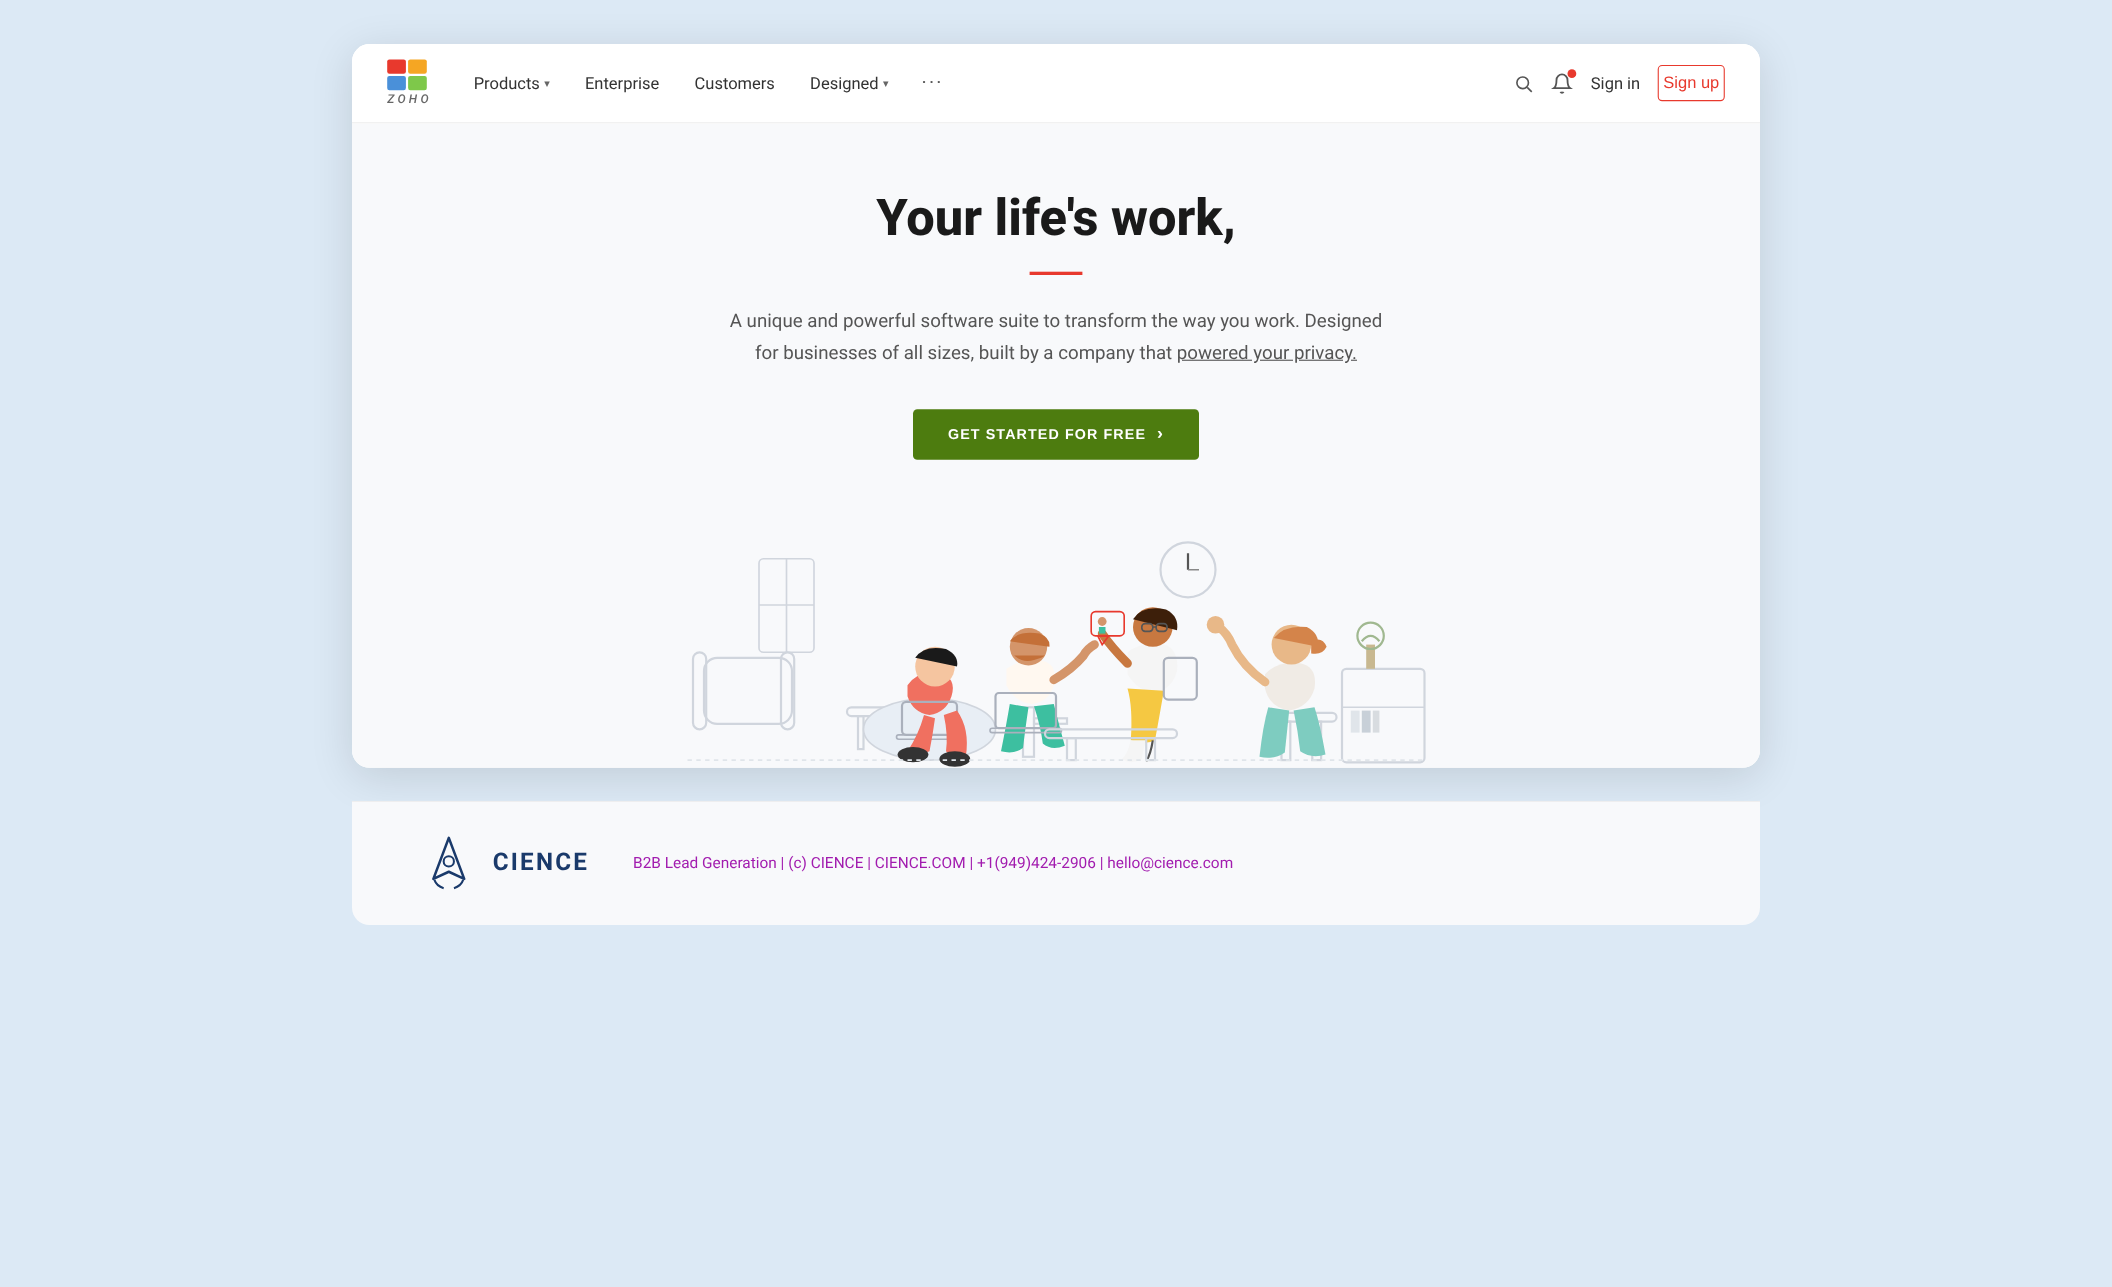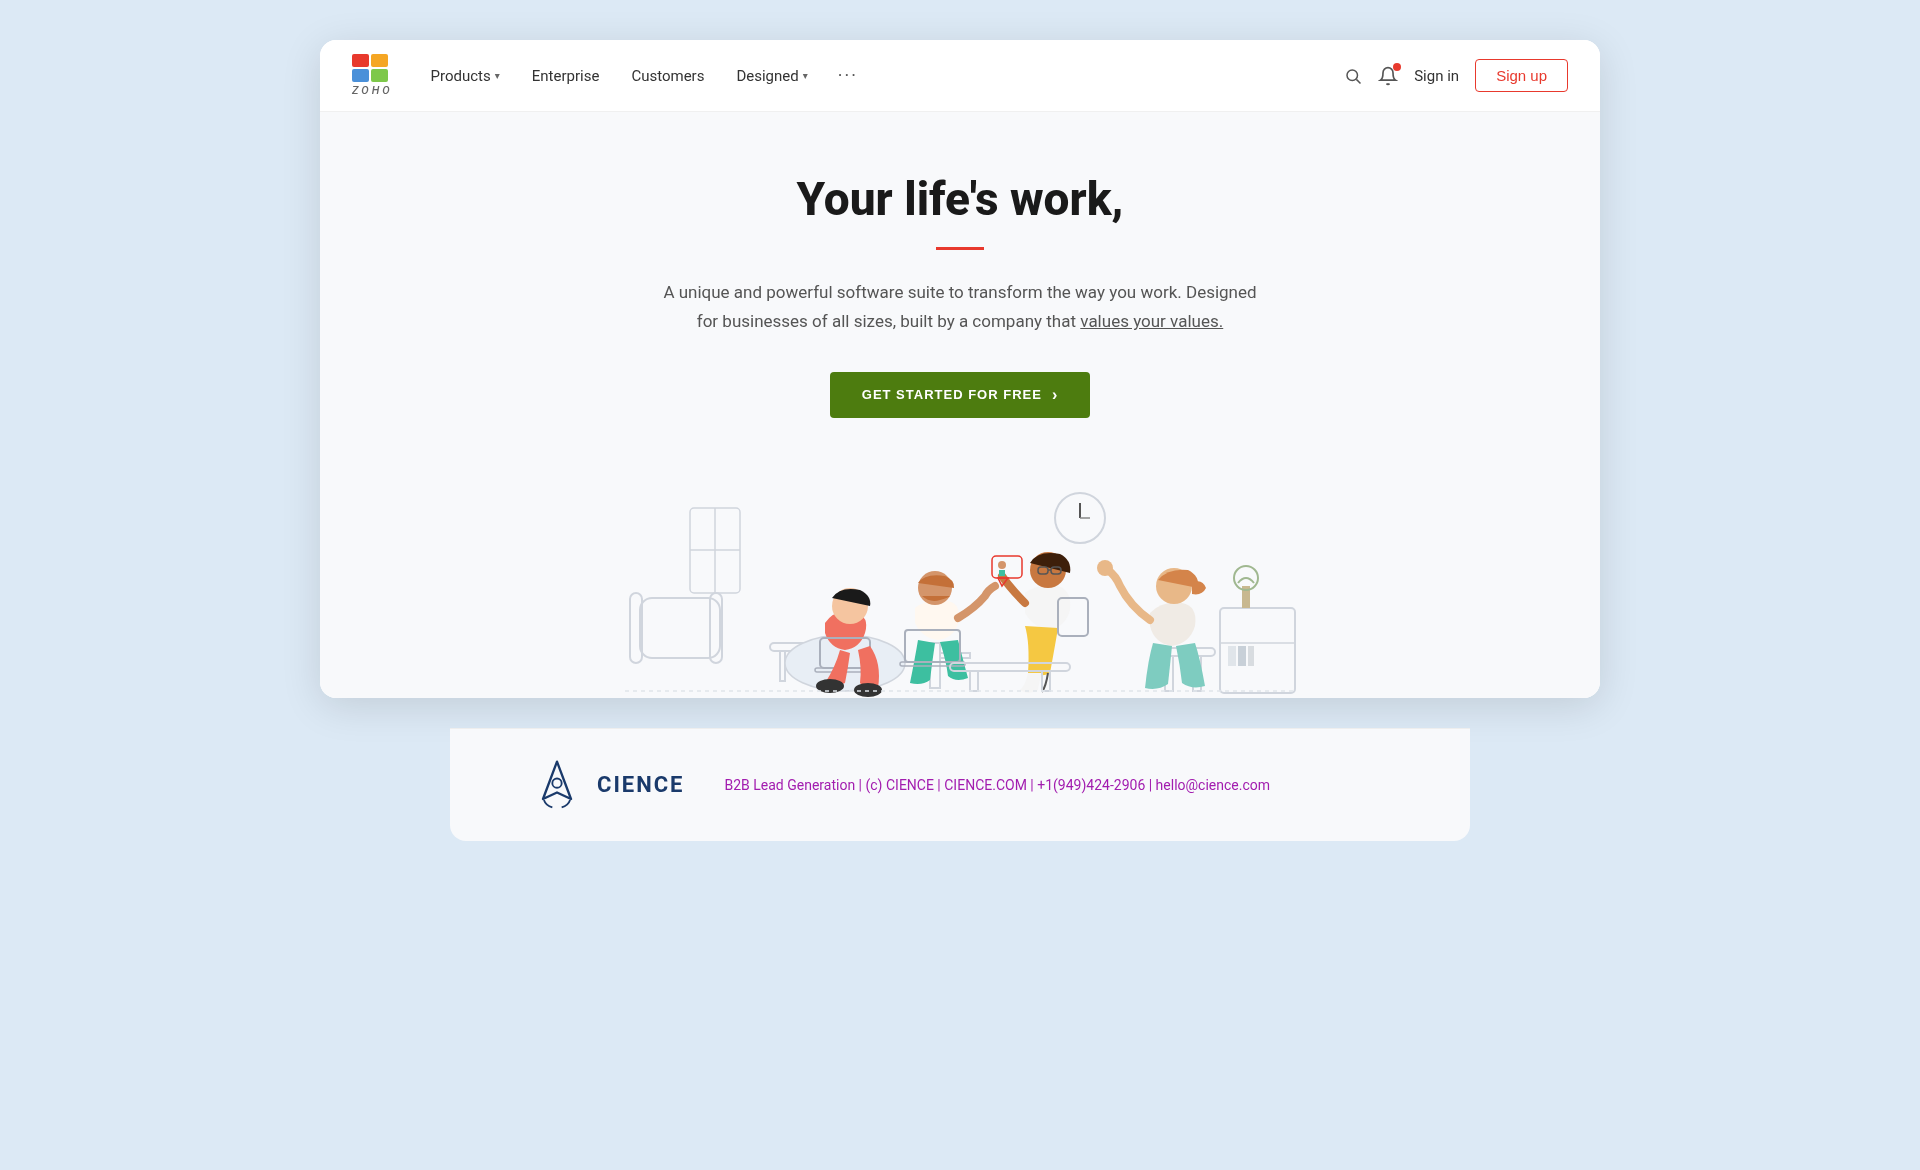--- a/index.html
+++ b/index.html
@@ -136,21 +136,21 @@
       font-size: 15px;
       color: #333;
       cursor: pointer;
       text-decoration: none;
     }
 
     .signup-btn {
       border: 1.5px solid #e8392d;
       color: #e8392d;
       background: transparent;
-      padding: 7px 20px;
+      padding: 7px 4px;
       border-radius: 4px;
       font-size: 15px;
       cursor: pointer;
       font-weight: 500;
     }
 
     
     .hero {
       background: #f8f9fb;
       padding: 60px 40px 0;
@@ -315,21 +315,21 @@
       <button class="signup-btn">Sign up</button>
     </div>
   </nav>
 
   <section class="hero">
     <h1 class="hero-title">
       <span>Your life's work,</span><br>
     </h1>
     <div class="hero-divider"></div>
     <p class="hero-subtitle">
-      <span>A unique and powerful software suite to transform the way you work. Designed for businesses of all sizes, built by a company that </span><a class="privacy-link">values your values.</a>
+      <span>A unique and powerful software suite to transform the way you work. Designed for businesses of all sizes, built by a company that </span><a class="privacy-link">powered your privacy.</a>
     </p>
     <button class="cta-btn">
       <span>GET STARTED FOR FREE</span>
       <span class="cta-arrow">›</span>
     </button>
 
     
     <div class="illustration">
       <svg class="hero-svg" viewBox="0 0 700 230" xmlns="http://www.w3.org/2000/svg">
 
@@ -442,21 +442,21 @@
         <line x1="15" y1="223" x2="685" y2="223" stroke="#e0e5ea" stroke-width="1.5" stroke-dasharray="4,4"></line>
 
         <rect x="80" y="40" width="50" height="85" rx="4" fill="none" stroke="#d0d5dd" stroke-width="1.5"></rect>
         <line x1="105" y1="40" x2="105" y2="125" stroke="#d0d5dd" stroke-width="1.5"></line>
         <line x1="80" y1="82" x2="130" y2="82" stroke="#d0d5dd" stroke-width="1.5"></line>
       </svg>
     </div>
   </section>
 </div>
 
-<div class="footer" style="width:1020px; max-width:100%; background:#f8f9fb; padding:28px 79px; display:flex; align-items:center; gap:40px; margin-top:30px; border-radius:0 0 16px 16px;">
+<div class="footer" style="width:1280px; max-width:100%; background:#f8f9fb; padding:28px 60px; display:flex; align-items:center; gap:40px; margin-top:30px; border-radius:0 0 16px 16px;">
   <div class="cience-logo">
 
     <svg class="cience-icon" viewBox="0 0 60 60" xmlns="http://www.w3.org/2000/svg">
       <polygon points="30,5 45,45 30,38 15,45" fill="none" stroke="#1a3a6b" stroke-width="2.5" stroke-linejoin="round"></polygon>
       <circle cx="30" cy="28" r="5" fill="none" stroke="#1a3a6b" stroke-width="2"></circle>
       <path d="M16 46 Q18 52 25 54" stroke="#1a3a6b" fill="none" stroke-width="2"></path>
       <path d="M44 46 Q42 52 35 54" stroke="#1a3a6b" fill="none" stroke-width="2"></path>
     </svg>
     <span class="cience-name">CIENCE</span>
   </div>

